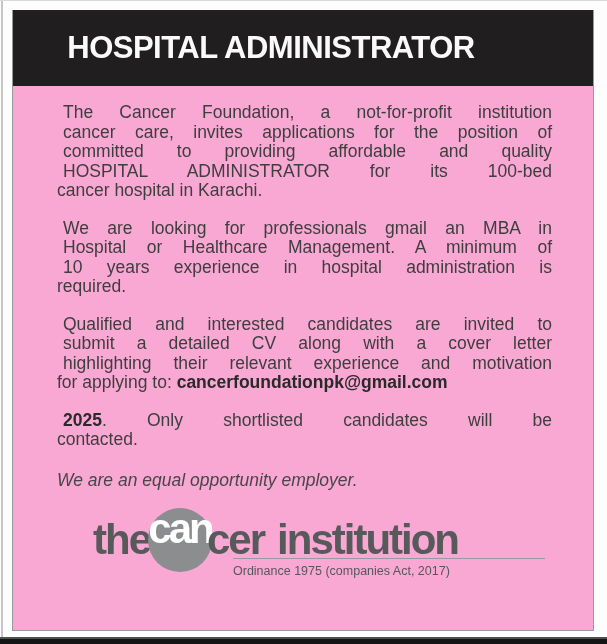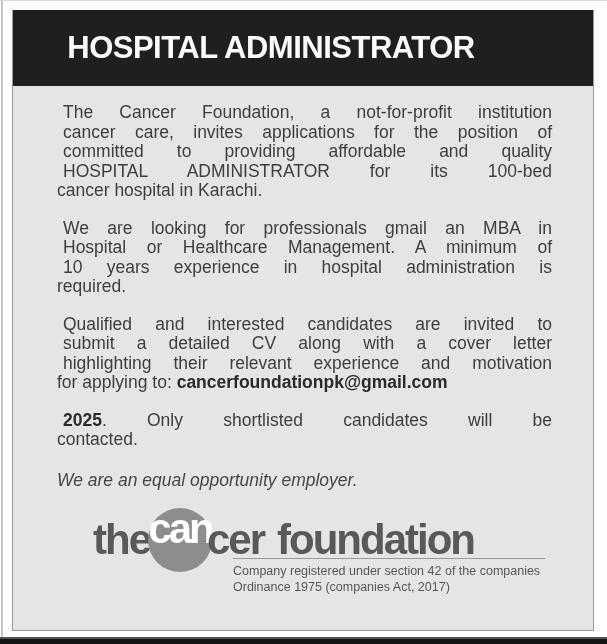--- a/index.html
+++ b/index.html
@@ -18,21 +18,21 @@
     width: 2px; background: #c6c6c6;
   }
   .page::after {
     content: ""; position: absolute; left: 0; right: 0; top: 0;
     height: 1px; background: #d9d9d9;
   }
   .ad-box {
     position: absolute;
     left: 12px; top: 10px;
     width: 582px; height: 621px;
-    background: #e5e5e5;
+    background: #f9a8d4;
     border: 1px solid #9a9a9a;
     border-top: none;
     overflow: hidden;
   }
   .title-bar {
     height: 76px;
     background: #211e1f;
     display: flex;
     align-items: center;
     justify-content: center;
@@ -139,24 +139,23 @@
           </div>
         </div>
 
       <div class="logo">
         <div class="logo-row">
           <span>the</span>
           <span class="lg-circle">
             <span>can</span>
           </span>
           <span>cer</span>
-          <span class="lg-foundation">foundation</span>
+          <span class="lg-foundation">institution</span>
         </div>
         <div class="reg">
-          <div>Company registered under section 42 of the companies</div>
           <div>Ordinance 1975 (companies Act, 2017)</div>
         </div>
       </div>
     </div>
 
   </div>
   <div class="bottom-strip"></div>
 </div>
 
 </body></html>

